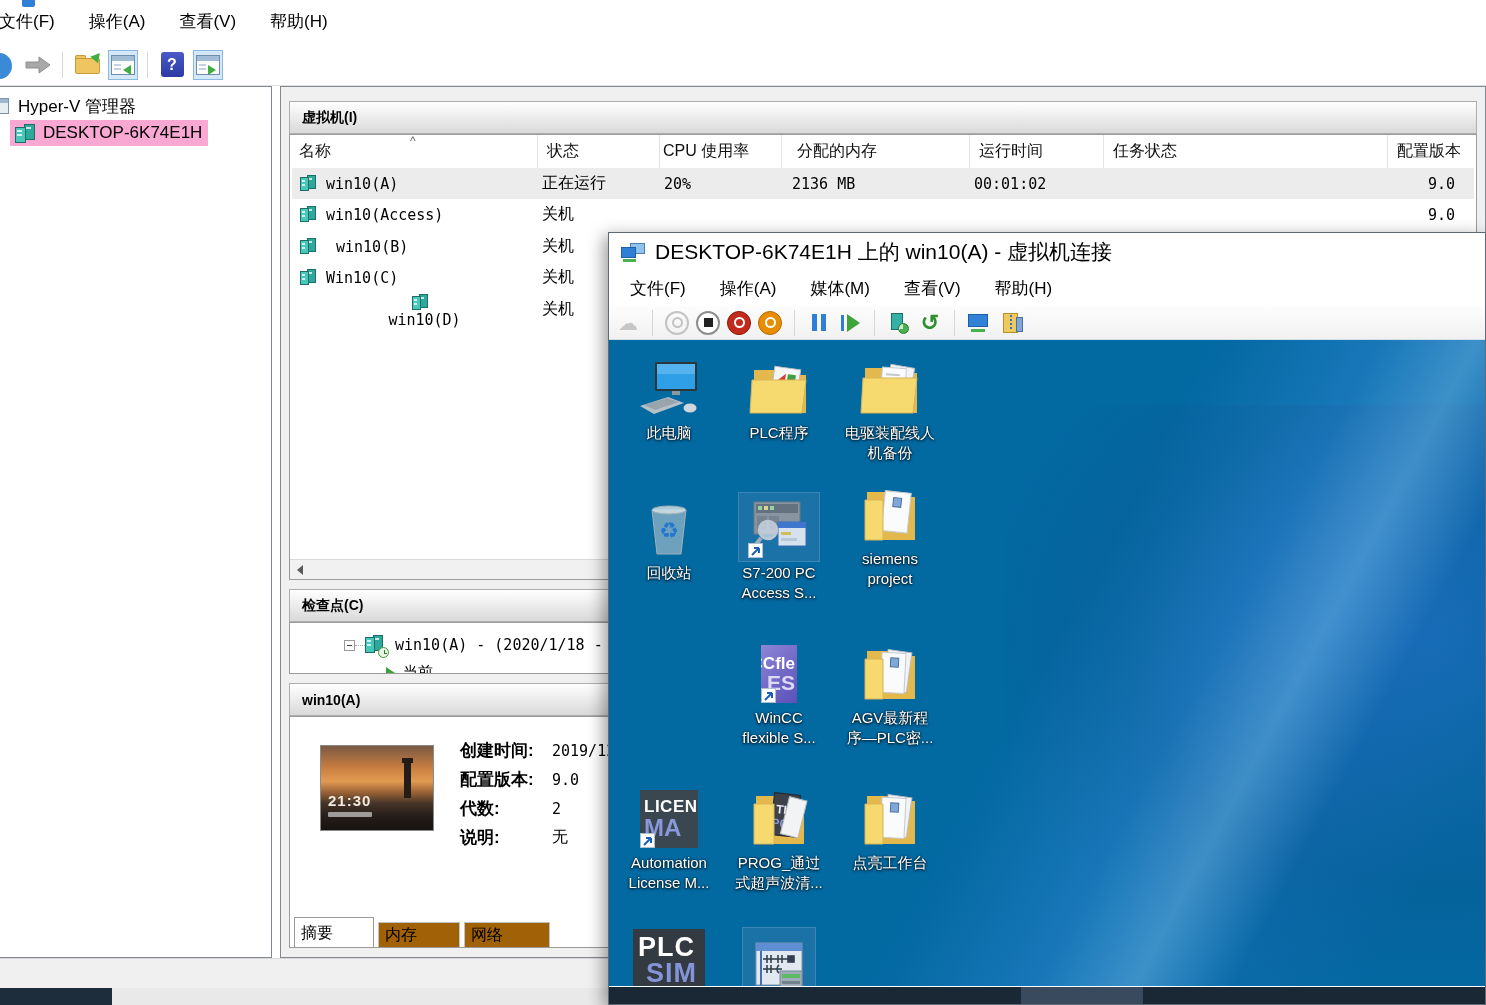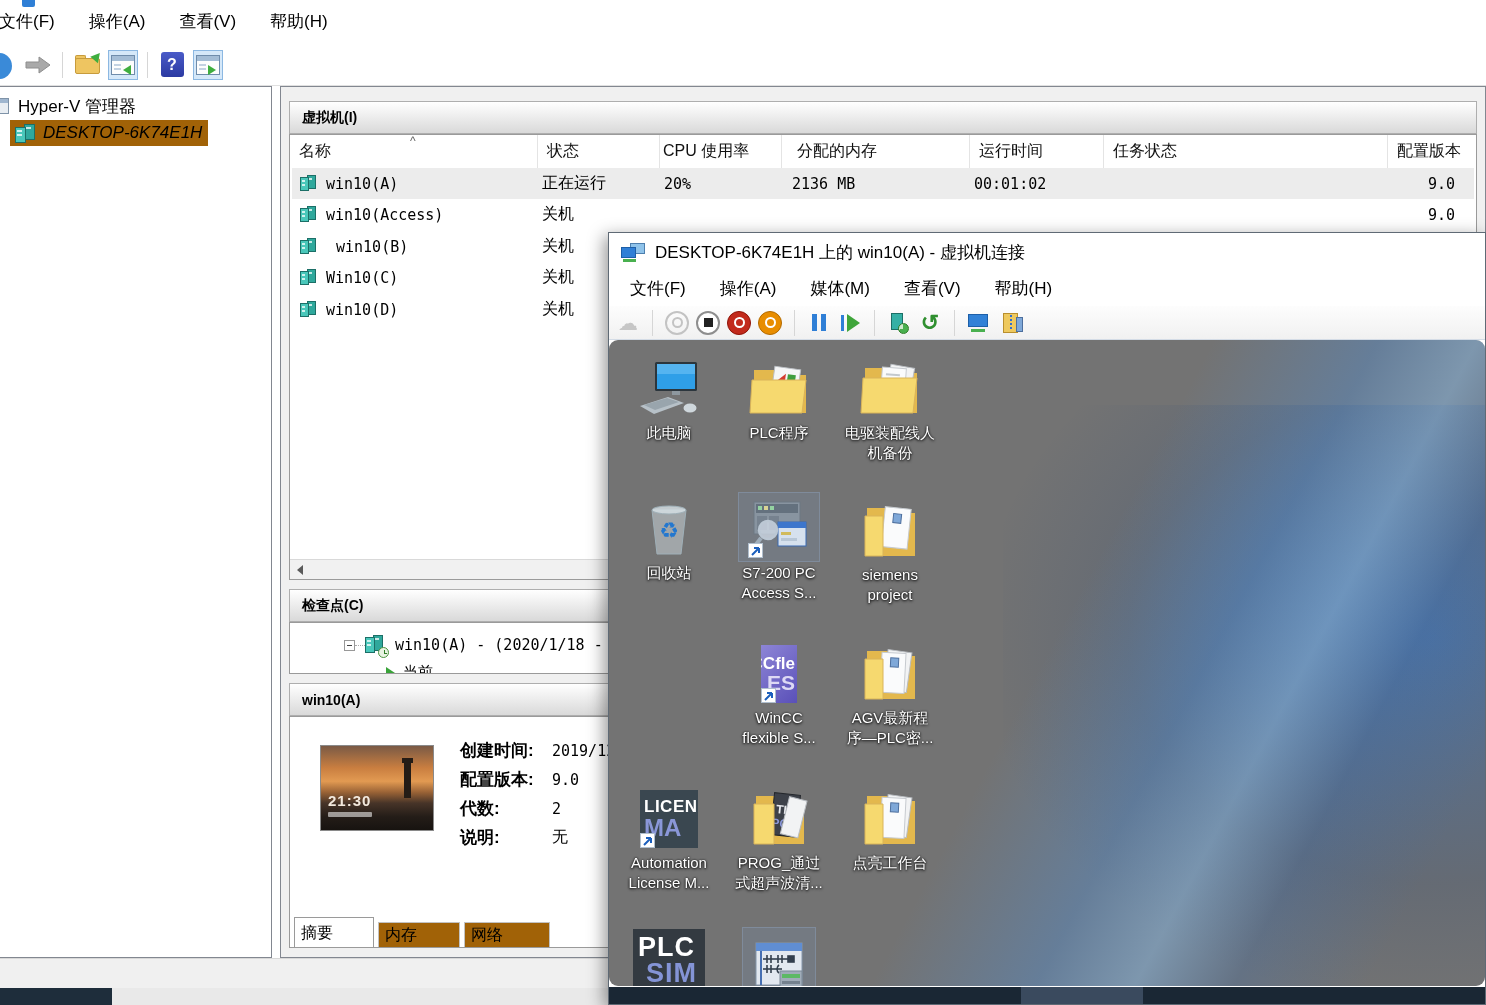--- a/index.html
+++ b/index.html
@@ -26,21 +26,21 @@
   .tri-right { position:absolute; right:3px; top:9px; width:0; height:0; border-top:5px solid transparent; border-bottom:5px solid transparent; border-left:8px solid #3fae3f; }
   .help-ico { width:23px; height:25px; background:linear-gradient(#4a5bc8,#2b3aa2); border-radius:3px; color:#fff; font-weight:bold; font-size:16px; display:flex; align-items:center; justify-content:center; }
   .folder-mini { position:relative; width:25px; height:19px; }
   .folder-mini .b { position:absolute; left:0; top:3px; width:25px; height:16px; background:#eec561; border:1px solid #c79b3c; border-radius:2px; }
   .folder-mini .t { position:absolute; left:0; top:0; width:11px; height:5px; background:#eec561; border:1px solid #c79b3c; border-bottom:none; border-radius:2px 2px 0 0; }
   .folder-mini .arr { position:absolute; right:-2px; top:-3px; width:0; height:0; border-left:5px solid transparent; border-right:5px solid transparent; border-bottom:9px solid #3fae3f; transform:rotate(40deg); }
 
   
   #tree-panel { position:absolute; left:0; top:86px; width:272px; height:872px; background:#fff; border:1px solid #828790; border-left:none; }
   .tree-row { position:absolute; display:flex; align-items:center; font-size:17px; height:26px; }
-  .tree-sel { background:#a16207;font-style:italic; }
+  .tree-sel { background:#f9a8d4; }
   .root-ico { position:relative; width:14px; height:16px; background:#e8edf2; border:1px solid #7f93a8; }
   .root-ico::before { content:""; position:absolute; left:0; top:0; right:0; height:4px; background:#9fb6cf; }
 
   .srv-ico { position:relative; flex:0 0 auto; }
   .srv-ico .bk { position:absolute; background:#2fa89c; border:1px solid #1c6f67; }
   .srv-ico .ft { position:absolute; background:#49c7ba; border:1px solid #1c6f67; }
   .srv-ico .ft::before, .srv-ico .ft::after, .srv-ico .bk::before { content:""; position:absolute; left:1px; right:3px; height:2px; background:rgba(255,255,255,.75); }
   .srv-ico .ft::before { top:2px; } .srv-ico .ft::after { top:6px; } .srv-ico .bk::before { top:2px; }
 
   
@@ -86,21 +86,21 @@
 
   #mmc-statusbar { position:absolute; left:0; top:958px; width:100%; height:30px; background:#f0f0f0; border-top:1px solid #d8d8d8; }
 
   
   #host-strip { position:absolute; left:0; top:988px; width:100%; height:17px; background:#1e2d3b; }
   #host-strip .lightseg { position:absolute; left:112px; top:0; width:496px; height:17px; background:#e9e9e9; }
 
   
   #vmwin { position:absolute; left:608px; top:232px; width:878px; height:773px; background:#fff; border:1px solid #5f6a75; box-shadow:-4px 4px 16px rgba(0,0,0,.4); }
   .vm-titlebar { position:absolute; left:0; top:0; width:100%; height:38px; background:#fff; display:flex; align-items:center; padding-left:12px; }
-  .vm-title { font-size:17px; margin-left:10px; }
+  .vm-title { font-size:21px; margin-left:10px; }
   .dualmon { position:relative; width:24px; height:19px; }
   .dualmon .m1 { position:absolute; right:0; top:0; width:15px; height:11px; background:#8fc3ea; border:1px solid #4d7fae; }
   .dualmon .m2 { position:absolute; left:0; top:4px; width:15px; height:11px; background:#2f7fd6; border:1px solid #1d5fa8; }
   .dualmon .base { position:absolute; left:2px; bottom:0; width:13px; height:3px; background:#49b04f; }
   .vm-menubar { position:absolute; left:0; top:38px; width:100%; height:35px; display:flex; align-items:center; padding-left:4px; background:#fff; }
   .vm-menubar .menu-item { line-height:35px; }
   .vm-toolbar { position:absolute; left:0; top:73px; width:100%; height:34px; background:linear-gradient(#fdfdfd,#f1f1f1); border-bottom:1px solid #d4dce6; display:flex; align-items:center; padding-left:6px; gap:5px; }
   .ti { width:26px; height:26px; display:flex; align-items:center; justify-content:center; position:relative; }
   .circ { width:24px; height:24px; border-radius:50%; display:flex; align-items:center; justify-content:center; position:relative; }
   .pwr-ring { width:11px; height:11px; border-radius:50%; position:relative; }
@@ -121,22 +121,21 @@
   .zipper { position:relative; width:15px; height:20px; background:#eec95e; border:1px solid #b98f2e; }
   .zipper::before { content:""; position:absolute; left:6px; top:1px; bottom:1px; width:2px; background:repeating-linear-gradient(#2f6fd0 0 2px, #eec95e 2px 4px); }
   .zipper::after { content:""; position:absolute; right:-6px; top:3px; width:5px; height:13px; background:#7fa8d8; border:1px solid #4d6f9e; }
 
   
   #vmdesk { position:absolute; left:0; top:107px; width:876px; height:646px; overflow:hidden;
     background:
       linear-gradient(112deg, rgba(0,0,0,0) 55%, rgba(110,180,255,.38) 63%, rgba(30,90,170,.18) 70%, rgba(0,0,0,0) 78%),
       linear-gradient(118deg, rgba(0,0,0,0) 40%, rgba(60,140,230,.25) 55%, rgba(0,0,0,0) 68%),
       linear-gradient(128deg, #091527 0%, #0a1b33 30%, #0e2c55 55%, #15478а 75%, #1a5aa8 100%);
-    background-color:#737373;
-    border-radius:9px;
+    background-color:#0369a1;
   }
   #vmdesk .beam { position:absolute; left:-10%; top:-20%; width:130%; height:150%;
       background:linear-gradient(118deg, rgba(0,0,0,0) 46%, rgba(70,150,240,.30) 56%, rgba(140,200,255,.42) 62%, rgba(40,110,200,.20) 68%, rgba(0,0,0,0) 76%); }
   #vmdesk .glow { position:absolute; right:-15%; top:10%; width:70%; height:90%;
       background:radial-gradient(ellipse at 70% 40%, rgba(40,110,200,.45) 0%, rgba(20,60,120,.15) 50%, rgba(0,0,0,0) 75%); }
 
   .dicon { position:absolute; width:104px; display:flex; flex-direction:column; align-items:center; cursor:default; }
   .dicon .art { height:60px; display:flex; align-items:flex-end; justify-content:center; position:relative; }
   .dicon .lbl { margin-top:5px; font-size:15px; line-height:1.35; color:#fff; text-align:center; white-space:pre-line; text-shadow:0 1px 3px rgba(0,0,0,.95), 0 0 2px rgba(0,0,0,.8); }
   .backplate { position:absolute; left:-10px; right:-10px; top:-6px; bottom:-4px; background:rgba(120,150,190,.20); border:1px solid rgba(160,190,230,.25); }
@@ -308,21 +307,21 @@
               <div class="ft" style="left:0;top:2px;width:9px;height:14px;"></div>
             </div>
             <span class="mono-t" style="margin-left:9px;">Win10(C)</span>
           </div>
         <div class="cell" style="left:250px; width:120px;">
             <span>关机</span>
           </div>
       </div>
 
       <div class="vm-row" style="top:159px;">
-        <div class="cell" style="left:8px; width:240px;">
+        <div class="cell" style="left:8px; width:240px;flex-direction:column;">
             <div class="srv-ico" style="width:17px;height:17px;">
               <div class="bk" style="left:7px;top:0;width:9px;height:14px;"></div>
               <div class="ft" style="left:0;top:2px;width:9px;height:14px;"></div>
             </div>
             <span class="mono-t" style="margin-left:9px;">win10(D)</span>
           </div>
         <div class="cell" style="left:250px; width:120px;">
             <span>关机</span>
           </div>
       </div>
@@ -553,21 +552,21 @@
         <div class="sc-arrow">
           <svg width="13" height="13" viewBox="0 0 13 13">
               <path d="M3 10 L10 3 M10 3 h-5 M10 3 v5" stroke="#1b5fbd" stroke-width="2" fill="none"></path>
             </svg>
         </div>
       </div>
       <div class="lbl">S7-200 PC
 Access S...</div>
     </div>
 
-    <div class="dicon" style="left:229px; top:160px;">
+    <div class="dicon" style="left:229px; top:144px;">
       <div class="art">
         <svg width="62" height="58" viewBox="0 0 62 58">
           <path d="M8 6 h20 l5 5 h23 v43 H8 Z" fill="#e3b84d"></path>
           <g transform="rotate(6 38 28)">
               <rect x="24" y="6" width="26" height="40" fill="#fafbfc" stroke="#c6cacf"></rect>
               <rect x="33" y="12" width="8" height="9" fill="#7fa8d8" stroke="#4d6f9e"></rect>
             </g>
           <polygon points="6,14 24,14 24,54 6,54" fill="#f6d96f" stroke="#d9b45a"></polygon>
         </svg>
       </div>

